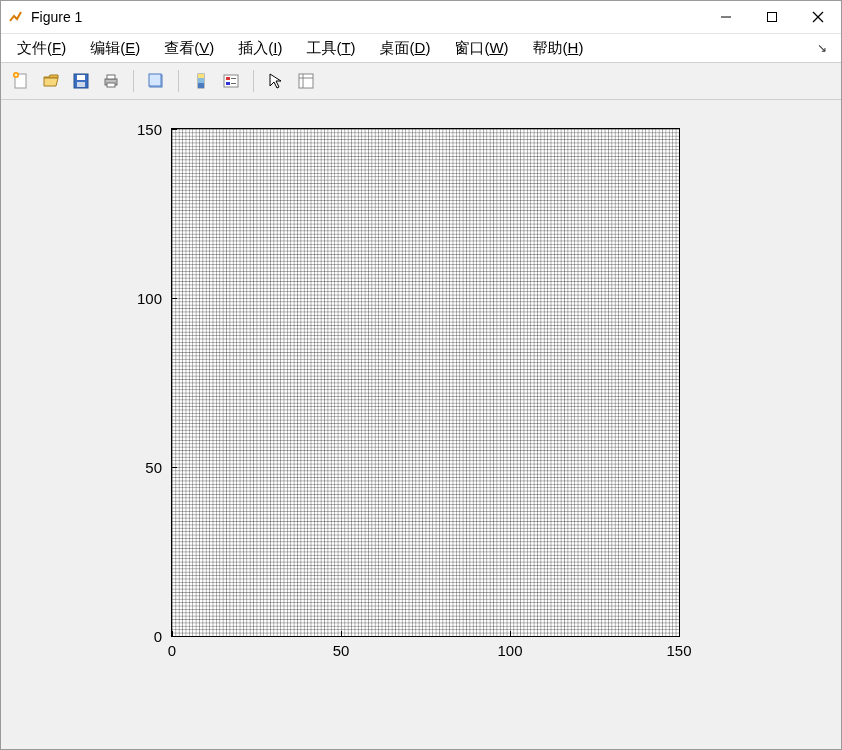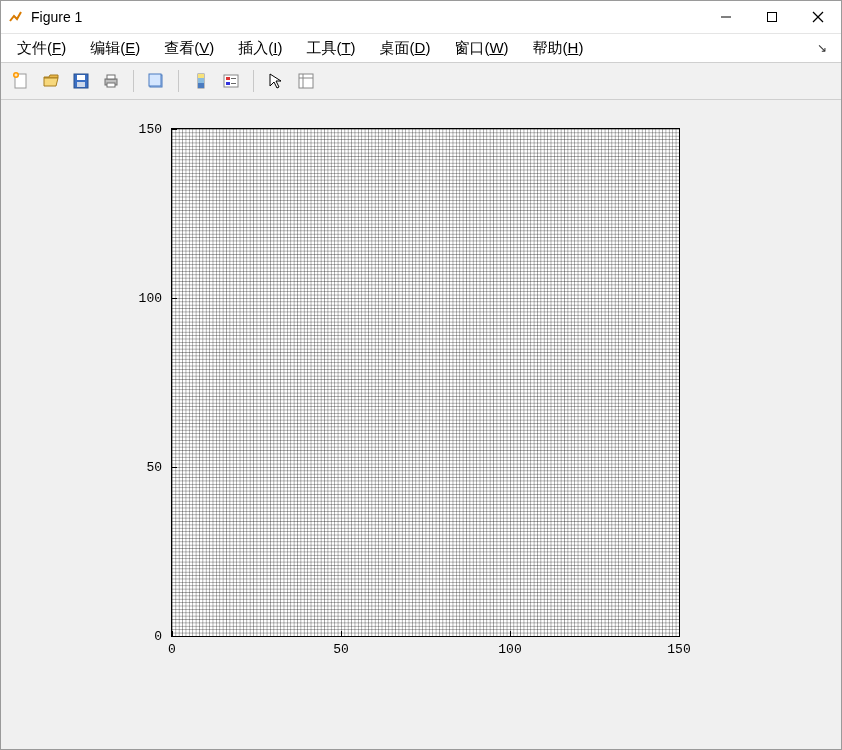--- a/index.html
+++ b/index.html
@@ -118,23 +118,22 @@
     background: #ffffff;
     border: 1px solid #000;
     box-sizing: content-box;
   }
   .meshfill {
     position: absolute;
     inset: 0;
   }
   .ytick, .xtick {
     position: absolute;
-    font-size: 13px;
+    font-size: 15px;
     color: #000;
-    font-family: Liberation Mono, monospace;
   }
   .ytick {
     right: 100%;
     transform: translateY(-50%);
     padding-right: 10px;
     text-align: right;
   }
   .xtick {
     top: 100%;
     transform: translateX(-50%);

